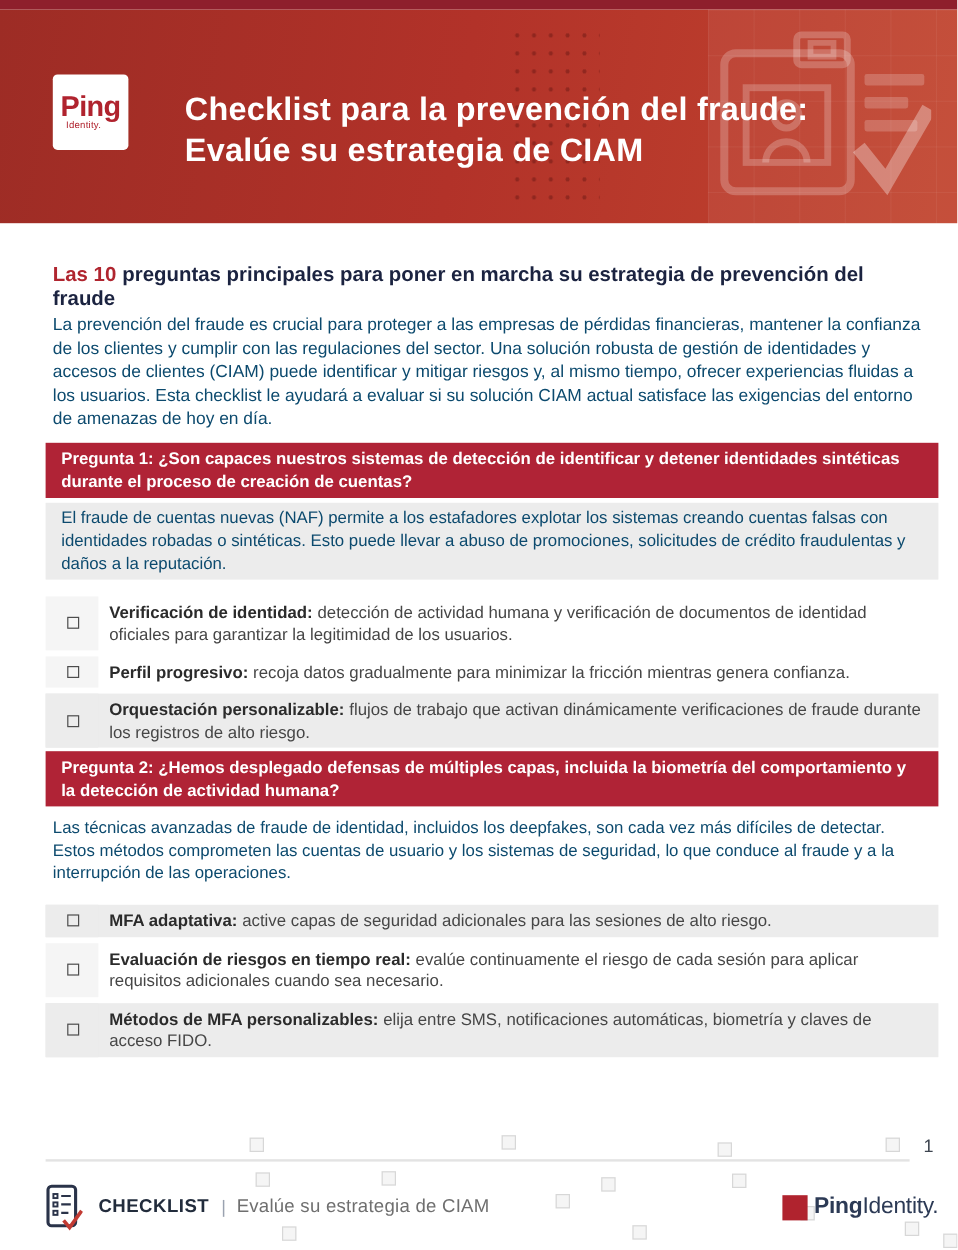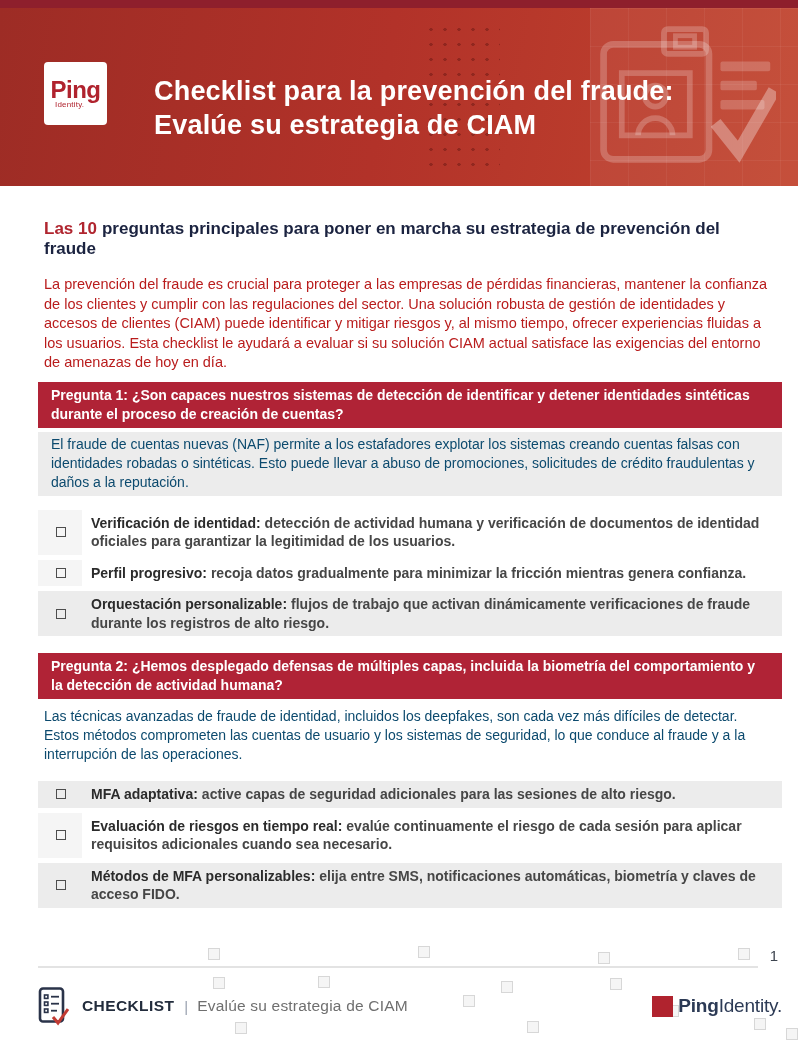--- a/index.html
+++ b/index.html
@@ -38,39 +38,39 @@
   .hero-title {
     position:absolute; left:154px; top:66px; margin:0;
     color:#ffffff; font-size:27px; line-height:34px; font-weight:bold; letter-spacing:0.2px;
   }
   .hero-title span { display:block; }
 
   
   .content { position:absolute; left:38px; top:186px; width:744px; }
   .section-heading { margin:33px 0 0; padding:0 6px; font-size:17px; line-height:20px; font-weight:bold; color:#1b2340; }
   .heading-red { color:#b0252f; margin-right:5px; }
-  .lead { margin:16px 0 0; padding:0 6px; font-size:14.5px; line-height:19.5px; color:#b91c1c; }
+  .lead { margin:3px 0 0; padding:0 6px; font-size:14.5px; line-height:19.5px; color:#0c4a6e; }
 
   .banner {
     margin-top:9px; padding:4px 13px; background:#b02336;
     color:#ffffff; font-weight:bold; font-size:14px; line-height:19px;
   }
   .block-intro { margin-top:4px; padding:3.5px 13px; font-size:14px; line-height:19px; color:#0c4a6e; }
   .block-intro.shaded { background:#ececec; }
   .block-intro.plain { padding:3.5px 6px; }
 
   .row { display:flex; margin-top:5px; background:#ffffff; }
   .row.alt { background:#ececec; }
   .checkcell { flex:none; width:44px; background:#f5f5f5; position:relative; }
   .row.alt .checkcell { background:#ececec; }
   .checkbox {
     position:absolute; left:18px; top:50%; margin-top:-5px;
     width:8px; height:8px; border:1.2px solid #4d4d4d; background:transparent; display:block;
   }
-  .row-text { flex:1; margin:0; padding:4px 13px 4px 9px; font-size:14px; line-height:18.5px; color:#464646;font-weight:bold; }
+  .row-text { flex:1; margin:0; padding:4px 13px 4px 9px; font-size:14px; line-height:18.5px; color:#464646; }
   .row-label { color:#2b2b2b; margin-right:4px; }
 
   
   .page-num { position:absolute; right:20px; top:947px; font-size:15px; color:#3e4550; }
   .footer-rule { position:absolute; left:38px; top:966px; width:720px; height:2px; background:#e3e3e3; }
   .footer {
     position:absolute; left:38px; right:16px; top:982px; height:48px;
     display:flex; align-items:center;
   }
   .footer-icon { width:31px; height:40px; margin-right:13px; flex:none; }
@@ -141,21 +141,21 @@
         </div>
       <p class="row-text"><strong class="row-label">Perfil progresivo:</strong><span>recoja datos gradualmente para minimizar la fricción mientras genera confianza.</span></p>
     </div>
     <div class="row alt">
       <div class="checkcell">
           <span class="checkbox"></span>
         </div>
       <p class="row-text"><strong class="row-label">Orquestación personalizable:</strong><span>flujos de trabajo que activan dinámicamente verificaciones de fraude durante los registros de alto riesgo.</span></p>
     </div>
 
-    <div class="banner" style="margin-top:17px">Pregunta 2: ¿Hemos desplegado defensas de múltiples capas, incluida la biometría del comportamiento y la detección de actividad humana?</div>
+    <div class="banner" style="margin-top:3px">Pregunta 2: ¿Hemos desplegado defensas de múltiples capas, incluida la biometría del comportamiento y la detección de actividad humana?</div>
     <p class="block-intro plain">Las técnicas avanzadas de fraude de identidad, incluidos los deepfakes, son cada vez más difíciles de detectar. Estos métodos comprometen las cuentas de usuario y los sistemas de seguridad, lo que conduce al fraude y a la interrupción de las operaciones.</p>
 
     <div class="row alt">
       <div class="checkcell">
           <span class="checkbox"></span>
         </div>
       <p class="row-text"><strong class="row-label">MFA adaptativa:</strong><span>active capas de seguridad adicionales para las sesiones de alto riesgo.</span></p>
     </div>
     <div class="row">
       <div class="checkcell">

